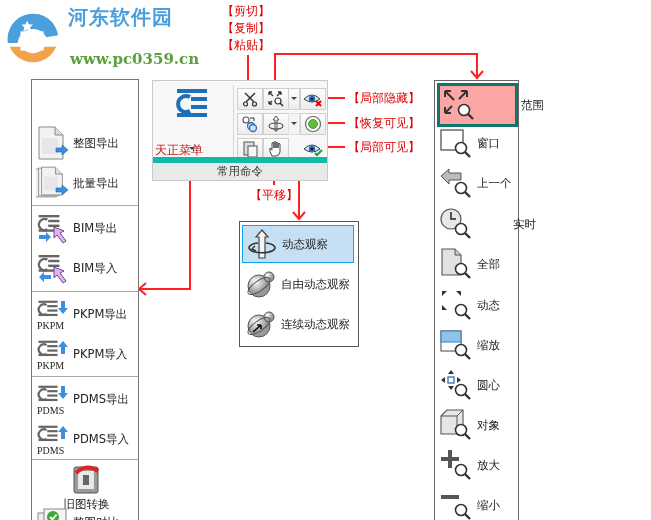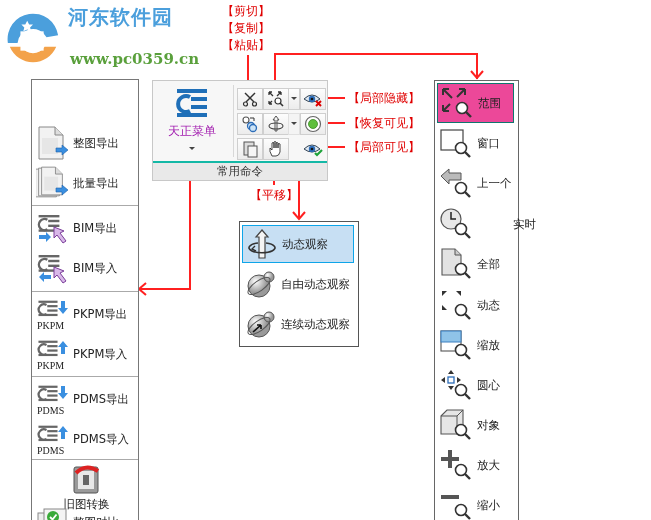--- a/index.html
+++ b/index.html
@@ -23,40 +23,40 @@
 
   
   .left-panel { left:31px; top:79px; width:106px; height:460px; border:1px solid #777; background:#fff; }
   .lp-item { position:absolute; left:0; width:106px; height:40px; display:flex; align-items:center; cursor:default; }
   .lp-icon { width:34px; height:34px; margin-left:4px; position:relative; flex:none; }
   .lp-label { margin-left:3px; font-size:11.5px; white-space:nowrap; color:#222; }
   .lp-sep { position:absolute; left:0; width:106px; height:1px; background:#aaa; }
 
   
   .ribbon { left:152px; top:80px; width:174px; height:99px; border:1px solid #c8c8c8; background:#f7f7f7; }
-  .ribbon-footer { position:absolute; left:0; bottom:0; width:174px; height:17px; background:#e9e9e9; border-top:2px solid #14b8a6; text-align:center; font-size:11.5px; line-height:17px; color:#333; }
+  .ribbon-footer { position:absolute; left:0; bottom:0; width:174px; height:17px; background:#e9e9e9; border-top:6px solid #14b8a6; text-align:center; font-size:11.5px; line-height:17px; color:#333; }
   .big-btn { position:absolute; left:2px; top:2px; width:74px; height:76px; }
-  .big-btn-label { position:absolute; left:0; top:40px; width:74px; text-align:center; font-size:12px; color:#a21caf; }
+  .big-btn-label { position:absolute; left:0; top:59px; width:74px; font-size:12px; color:#b91c1c; }
   .big-btn-arrow { position:absolute; left:34px; top:64px; width:0; height:0; border-left:3px solid transparent; border-right:3px solid transparent; border-top:3px solid #444; }
   .rb-vsep { position:absolute; left:80px; top:4px; width:1px; height:72px; background:#d8d8d8; }
   .tbtn { position:absolute; width:24px; height:20px; border:1px solid #cfcfcf; background:linear-gradient(#fdfdfd,#ececec); display:flex; align-items:center; justify-content:center; }
   .ddarrow { position:absolute; width:10px; height:20px; border:1px solid #cfcfcf; background:linear-gradient(#fdfdfd,#ececec); }
   .ddarrow::after { content:""; position:absolute; left:2px; top:8px; border-left:3px solid transparent; border-right:3px solid transparent; border-top:3px solid #444; }
 
   
   .orbit-menu { left:239px; top:221px; width:118px; height:124px; border:1px solid #555; background:#fff; }
   .om-item { position:absolute; left:2px; width:112px; height:36px; display:flex; align-items:center; }
   .om-item.sel { background:#c7dff3; border:1px solid #0ea5e9; width:110px; }
   .om-icon { width:32px; height:32px; margin-left:3px; flex:none; }
   .om-label { margin-left:4px; font-size:11.5px; white-space:nowrap; }
 
   
   .right-panel { left:434px; top:80px; width:83px; height:460px; border:1px solid #666; background:#fff; }
   .rp-item { position:absolute; left:2px; width:77px; height:38px; display:flex; align-items:center; }
-  .rp-item.sel { background:#ec4899; border:1px solid #0f766e; width:75px; }
+  .rp-item.sel { background:#fca5a5; border:3px solid #0f766e; width:75px;gap:41px; }
   .rp-icon { width:34px; height:34px; margin-left:2px; flex:none; }
   .rp-label { margin-left:4px; font-size:11.5px; white-space:nowrap; }
 </style>
 </head>
 <body>
 
 <svg width="0" height="0" style="position:absolute">
   <defs>
     <symbol id="mag" viewBox="0 0 20 20">
       <circle cx="8" cy="8" r="5.5" fill="#fff" stroke="#333" stroke-width="1.6"></circle>

